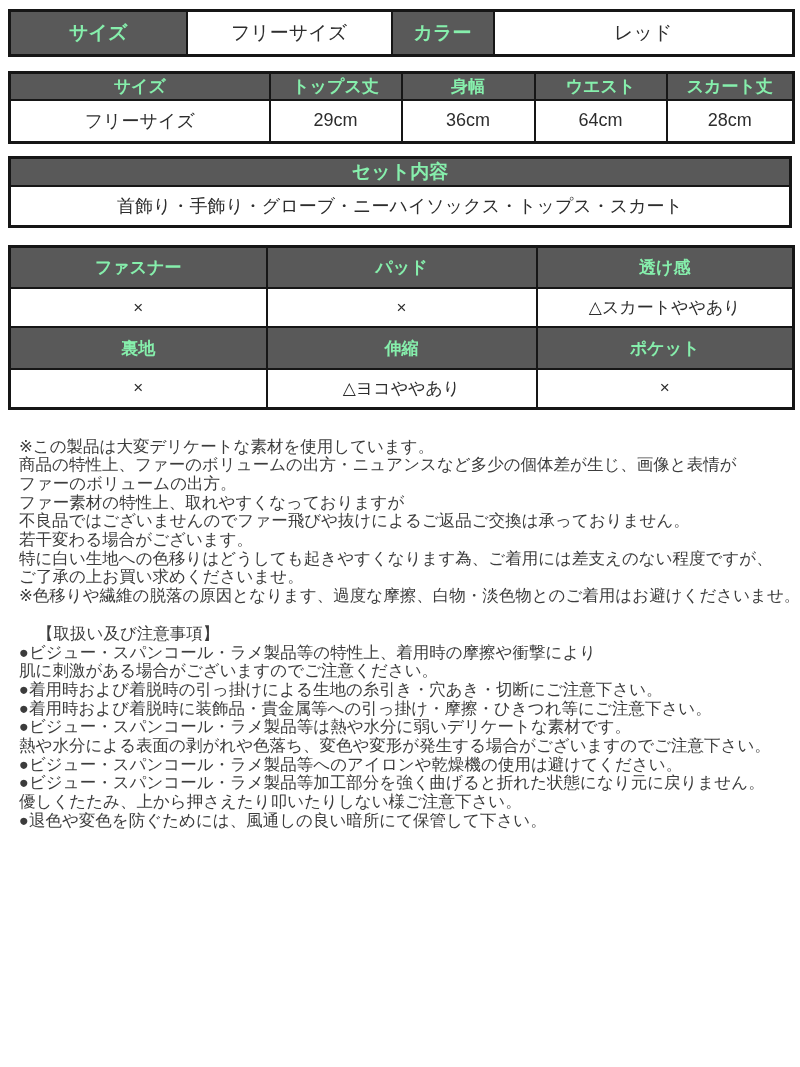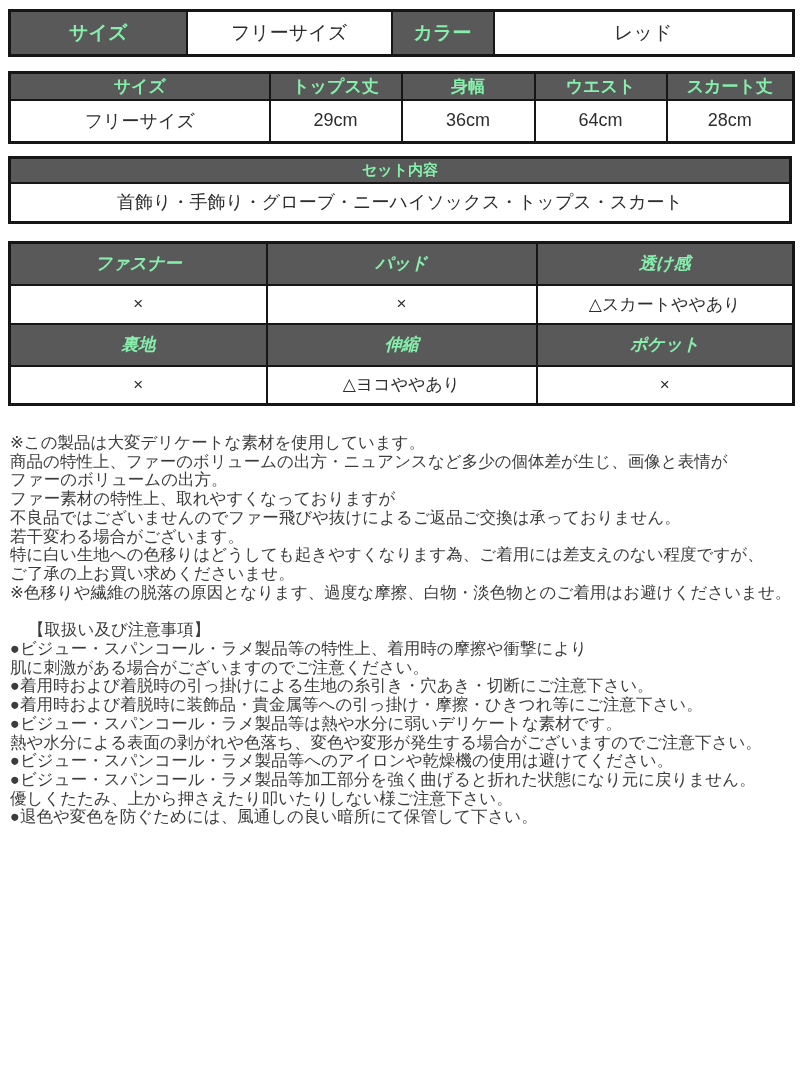--- a/index.html
+++ b/index.html
@@ -46,41 +46,41 @@
   
   .t2 { margin-top: 14px; }
   .t2 tr.hdr-row { height: 27px; }
   .t2 tr.hdr-row th { font-size: 17px; }
   .t2 tr.data-row { height: 43px; }
   .t2 tr.data-row td { font-size: 18px; }
 
   
   .t3 { margin-top: 12px; }
   .t3 tr.hdr-row { height: 25px; }
-  .t3 tr.hdr-row th { font-size: 15px; }
+  .t3 tr.hdr-row th { font-size: 19px; }
   .t3 tr.data-row { height: 40px; }
   .t3 tr.data-row td { font-size: 18px; }
 
   
   .t4 { margin-top: 17px; }
-  .t4 tr.hdr-row { height: 42px; font-style: italic; }
+  .t4 tr.hdr-row { height: 42px; }
   .t4 tr.hdr-row th { font-size: 17px; }
   .t4 tr.data-row { height: 39px; }
   .t4 tr.data-row td { font-size: 17px; }
 
   
   .notes {
     margin-top: 27px;
     padding-left: 2px;
     font-size: 16.5px;
     line-height: 18.7px;
     color: #3c3c3c;
     letter-spacing: 0px;
   }
-  .notes .line { white-space: nowrap; }
+  .notes .line { white-space: nowrap; margin-left: 9px; }
   .care { margin-top: 19px; }
   .care-heading { padding-left: 18px; }
 </style>
 </head>
 <body>
 
 <div class="page">
 
   <table class="t1">
     <colgroup>

